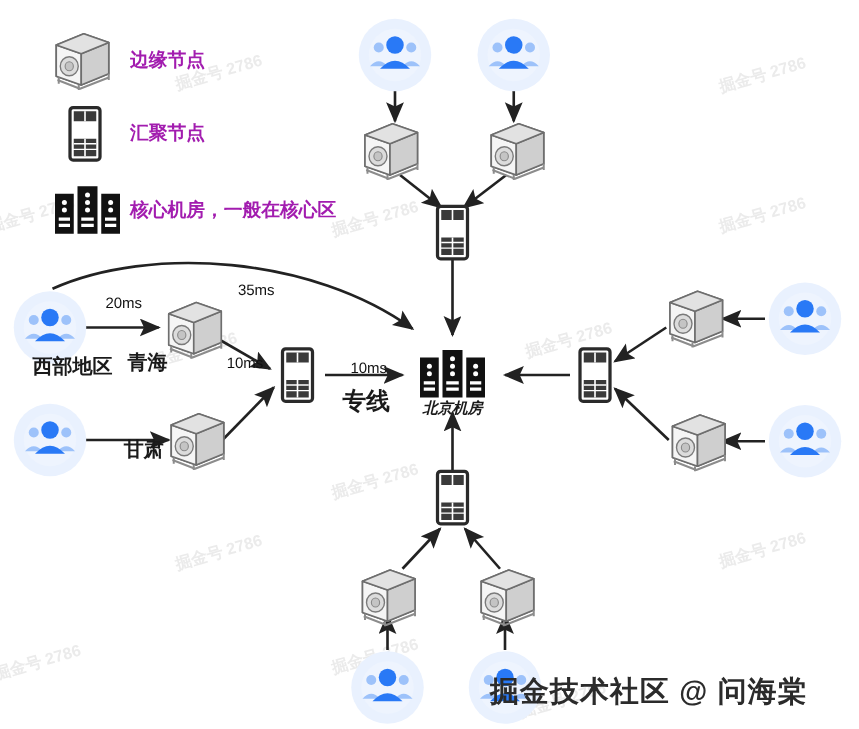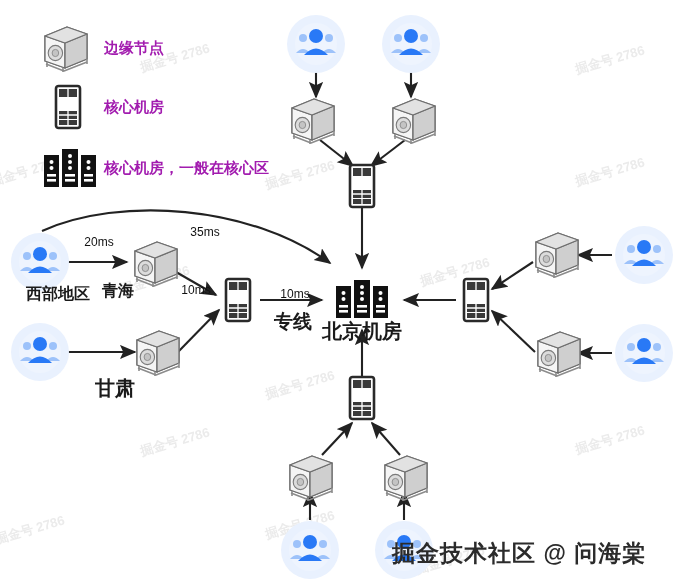--- a/index.html
+++ b/index.html
@@ -94,21 +94,21 @@
 
   <div class="node" style="left:68px;top:107px;">
     <svg width="30" height="46" viewBox="0 0 30 46">
       <rect x="3" y="2" width="24" height="42" rx="2.5" fill="#ffffff" stroke="#2a2a2a" stroke-width="2.6"></rect>
       <rect x="6" y="5" width="18" height="8" fill="#3a3a3a"></rect>
       <rect x="6" y="27" width="18" height="8" fill="#3a3a3a"></rect>
       <rect x="6" y="36" width="18" height="5" fill="#3a3a3a"></rect>
       <path d="M15,5 L15,13 M15,27 L15,41 M6,31 L24,31" stroke="#ffffff" stroke-width="1.3"></path>
     </svg>
   </div>
-  <div class="legend-txt" style="left:104px;top:107px;">核心机房</div>
+  <div class="legend-txt" style="left:104px;top:107px;">汇聚节点</div>
 
   <div class="node" style="left:70px;top:168px;">
     <svg width="56" height="42" viewBox="0 0 56 42">
       <rect x="2" y="8" width="15" height="32" fill="#111"></rect>
       <rect x="20" y="2" width="16" height="38" fill="#111"></rect>
       <rect x="39" y="8" width="15" height="32" fill="#111"></rect>
       <g fill="#fff">
         <circle cx="9.5" cy="15" r="2"></circle>
           <circle cx="9.5" cy="21" r="2"></circle>
         <rect x="5" y="27" width="9" height="2.6"></rect>
@@ -408,22 +408,22 @@
         <circle cx="46.5" cy="15" r="2"></circle>
           <circle cx="46.5" cy="21" r="2"></circle>
         <rect x="42" y="27" width="9" height="2.6"></rect>
           <rect x="42" y="32" width="9" height="2.6"></rect>
       </g>
     </svg>
   </div>
 
   <div class="lbl" style="left:58px;top:285px;font-size:16px;">西部地区</div>
   <div class="lbl" style="left:118px;top:282px;font-size:16px;">青海</div>
-  <div class="lbl" style="left:115px;top:377px;font-size:20px;">甘肃</div>
-  <div class="lbl" style="left:362px;top:320px;font-size:20px;">北京机房</div>
+  <div class="lbl" style="left:115px;top:352px;font-size:16px;">甘肃</div>
+  <div class="lbl" style="left:362px;top:320px;font-size:12px;font-style:italic;">北京机房</div>
   <div class="lbl" style="left:293px;top:311px;font-size:19px;">专线</div>
 
   <div class="ms" style="left:99px;top:242px;">20ms</div>
   <div class="ms" style="left:196px;top:290px;">10ms</div>
   <div class="ms" style="left:205px;top:232px;">35ms</div>
   <div class="ms" style="left:295px;top:294px;">10ms</div>
 
   <div id="brand">掘金技术社区 @ 问海棠</div>
 
 </div>

